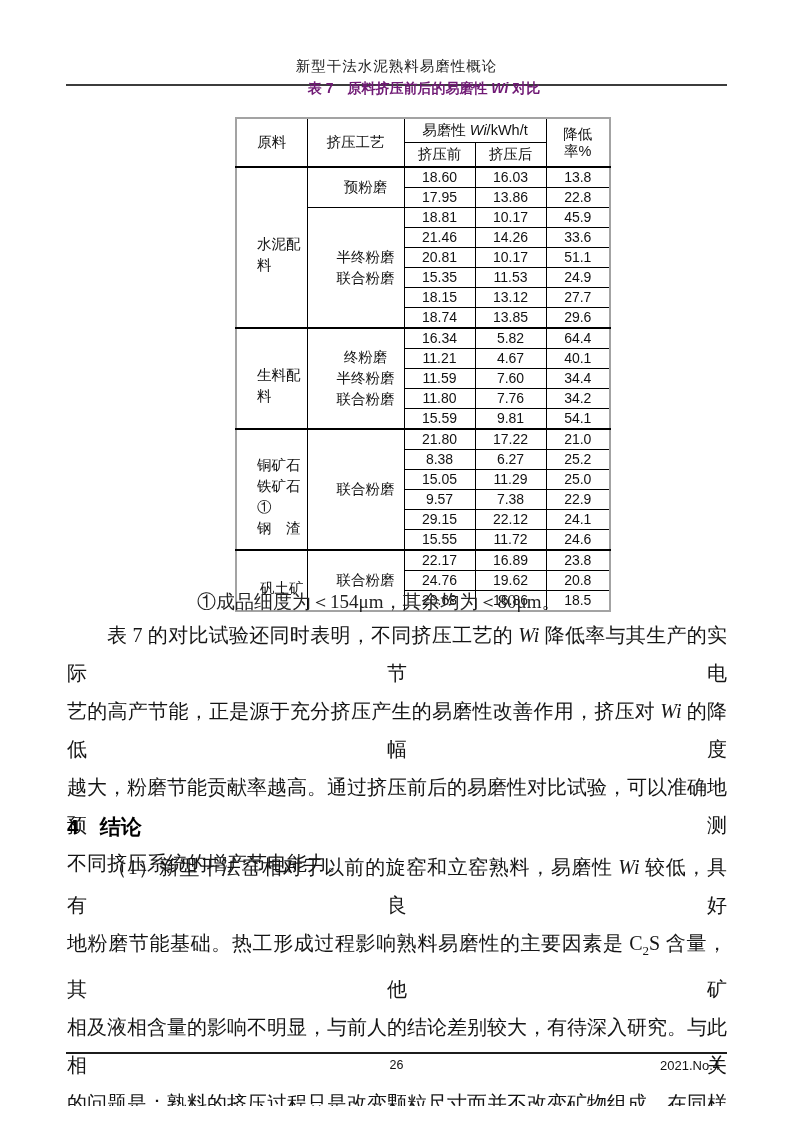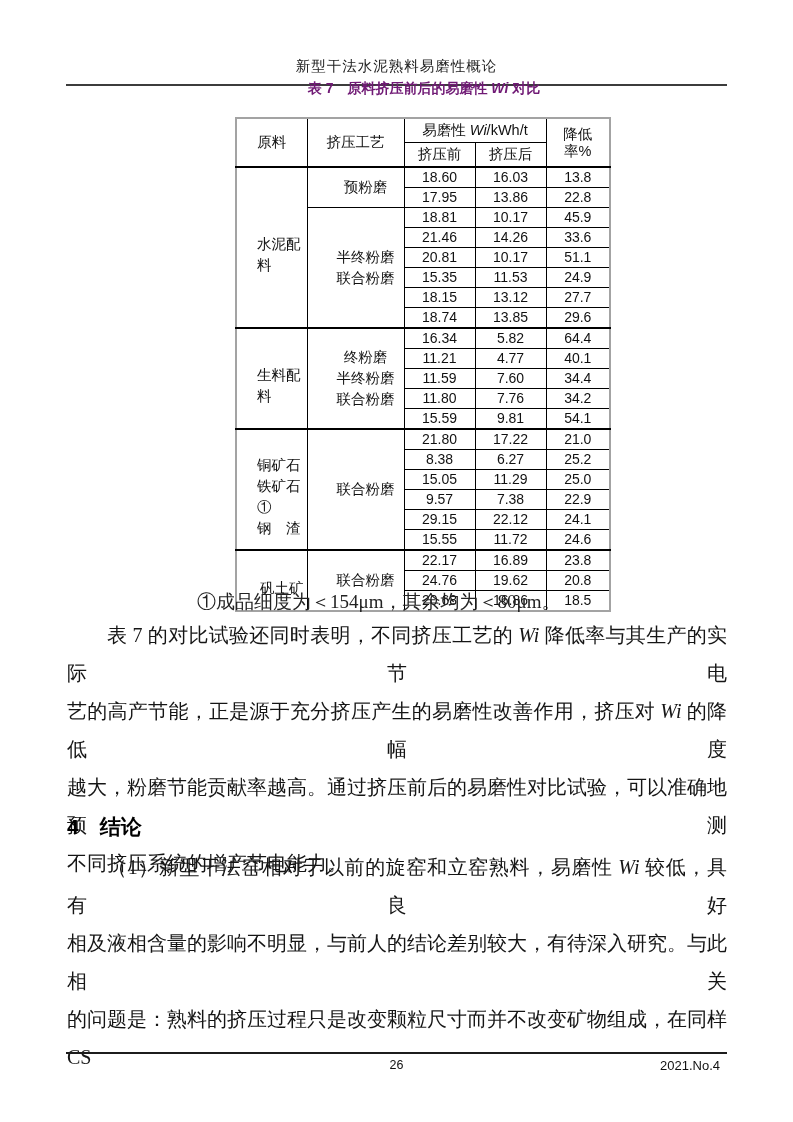--- a/index.html
+++ b/index.html
@@ -122,21 +122,21 @@
           </tr>
           <tr class="data-row group-start">
             <td class="material-cell" rowspan="5"><span class="mlines">生料配料</span></td>
             <td class="process-cell" rowspan="5">终粉磨<br>半终粉磨<br>联合粉磨</td>
             <td class="value-cell">16.34</td>
             <td class="value-cell">5.82</td>
             <td class="value-cell">64.4</td>
           </tr>
           <tr class="data-row">
             <td class="value-cell">11.21</td>
-            <td class="value-cell">4.77</td>
+            <td class="value-cell">4.67</td>
             <td class="value-cell">40.1</td>
           </tr>
           <tr class="data-row">
             <td class="value-cell">11.59</td>
             <td class="value-cell">7.60</td>
             <td class="value-cell">34.4</td>
           </tr>
           <tr class="data-row">
             <td class="value-cell">11.80</td>
             <td class="value-cell">7.76</td>
@@ -206,20 +206,21 @@
       <div class="tline indent">表 7 的对比试验还同时表明，不同挤压工艺的 <i>Wi</i> 降低率与其生产的实际节电</div>
       <div class="tline">艺的高产节能，正是源于充分挤压产生的易磨性改善作用，挤压对 <i>Wi</i> 的降低幅度</div>
       <div class="tline">越大，粉磨节能贡献率越高。通过挤压前后的易磨性对比试验，可以准确地预测</div>
       <div class="tline short">不同挤压系统的增产节电能力。</div>
     </div>
 
   <div class="section-heading">4　结论</div>
 
   <div class="para" id="para2">
       <div class="tline indent">（1）新型干法窑相对于以前的旋窑和立窑熟料，易磨性 <i>Wi</i> 较低，具有良好</div>
+      <div class="tline">地粉磨节能基础。热工形成过程影响熟料易磨性的主要因素是 C<sub>2</sub>S 含量，其他矿</div>
       <div class="tline">相及液相含量的影响不明显，与前人的结论差别较大，有待深入研究。与此相关</div>
       <div class="tline">的问题是：熟料的挤压过程只是改变颗粒尺寸而并不改变矿物组成，在同样 CS</div>
     </div>
 
   <div class="footer-rule"></div>
   <div class="page-number">26</div>
   <div class="issue-label">2021.No.4</div>
 </div>
 
 </body></html>

